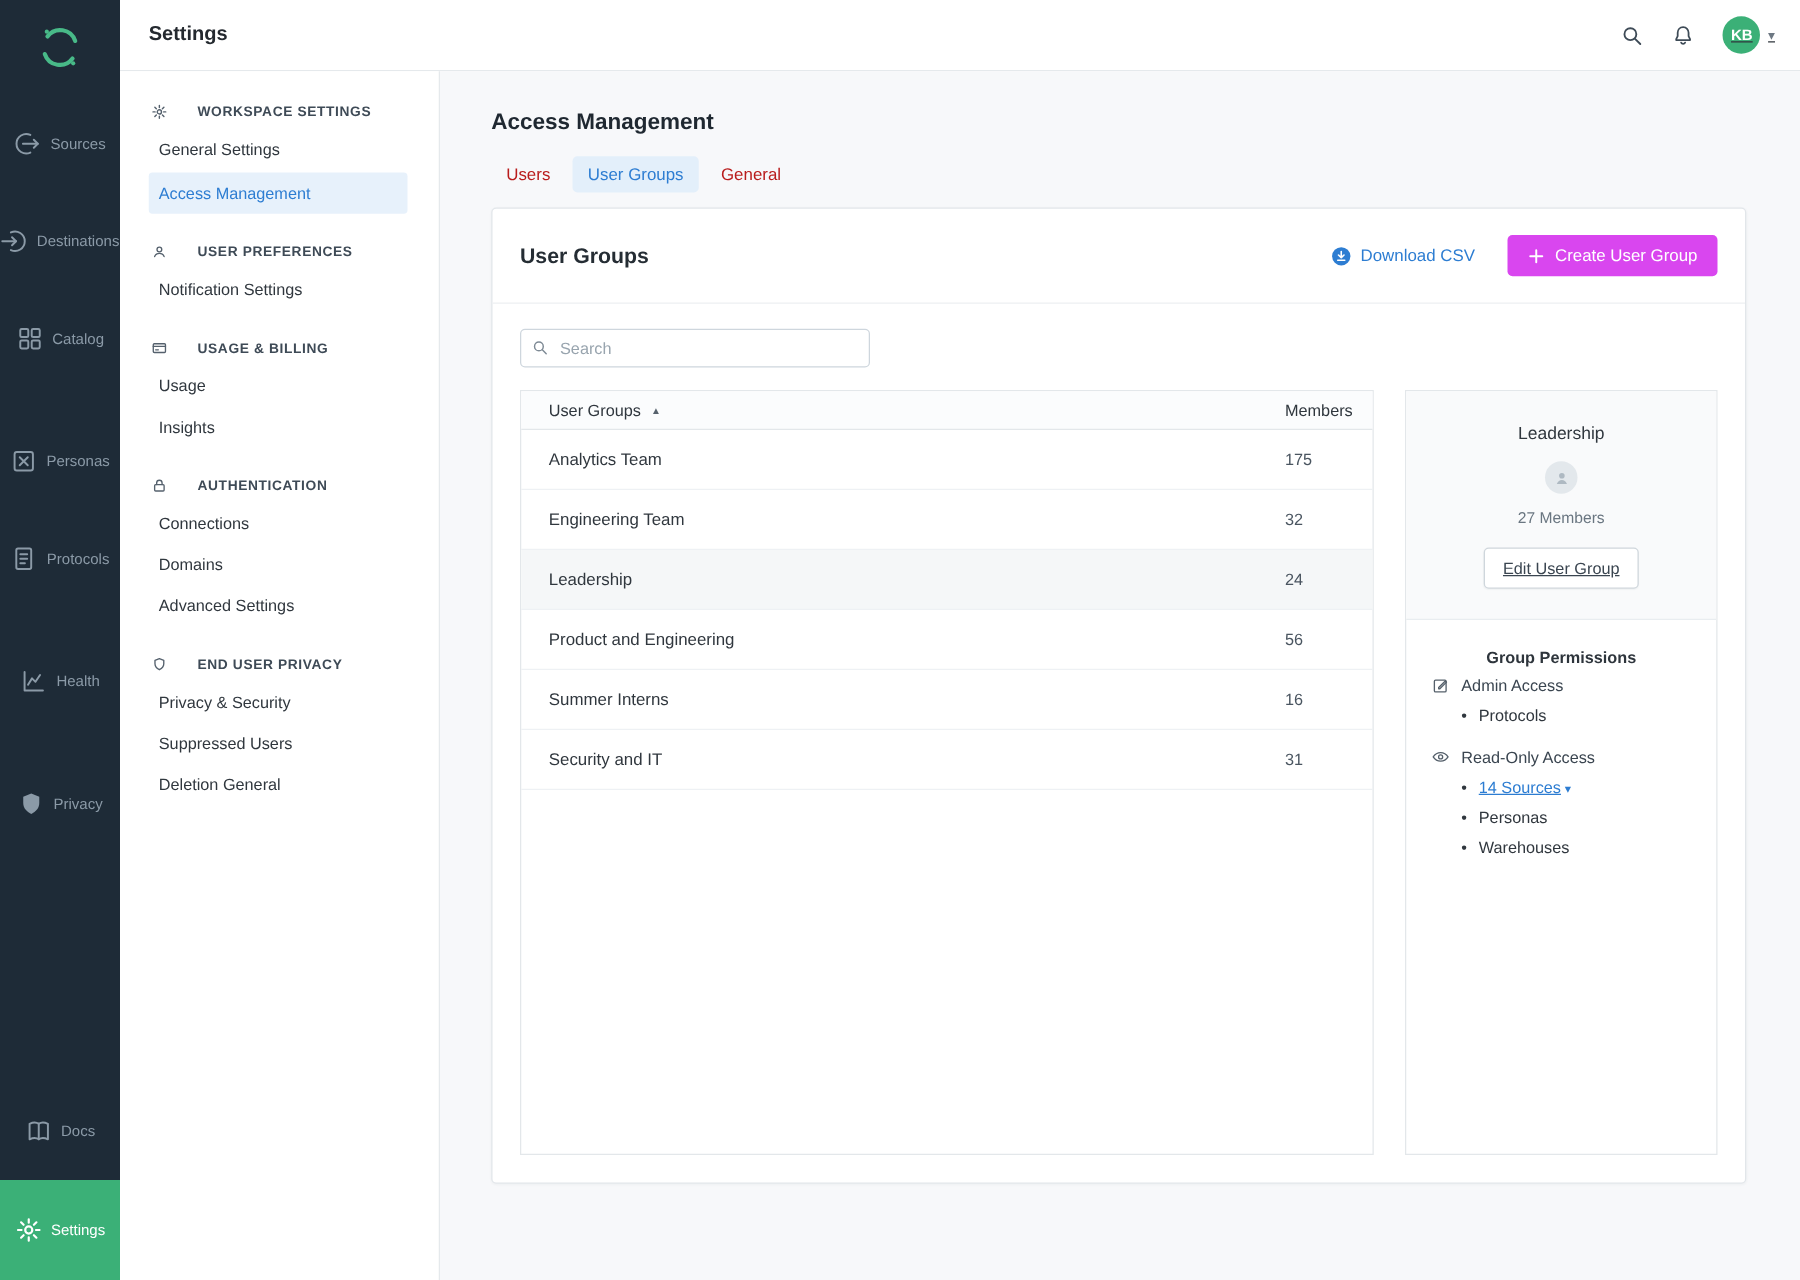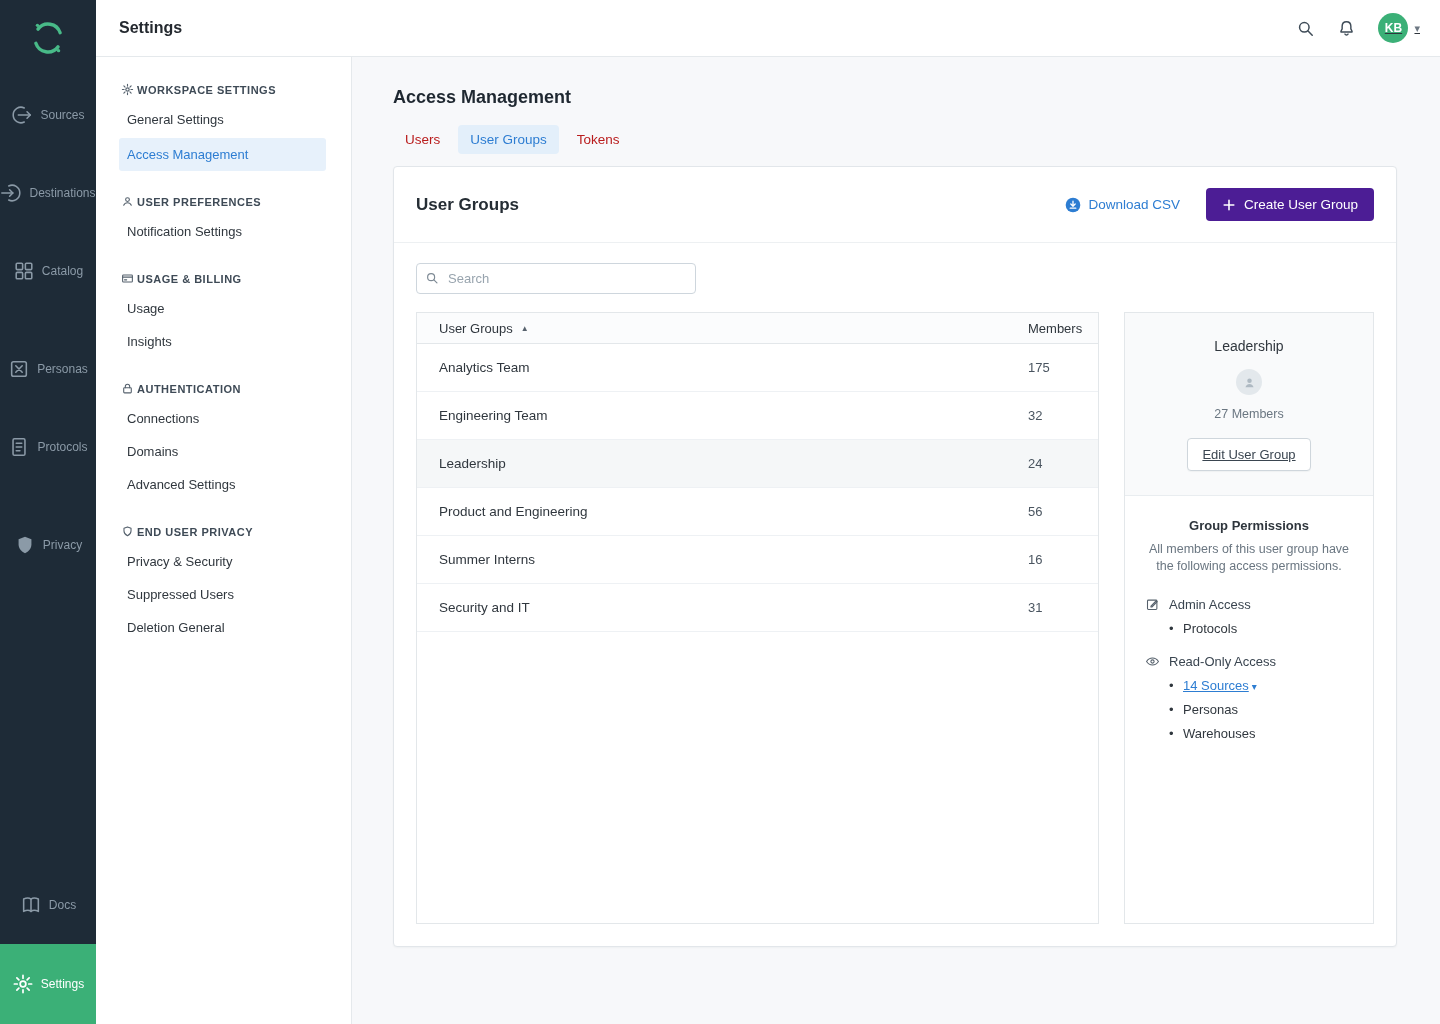--- a/index.html
+++ b/index.html
@@ -27,39 +27,39 @@
   .icon-btn svg { width: 19px; height: 19px; }
   .avatar-menu { display: flex; align-items: center; gap: 6px; cursor: pointer; text-decoration: underline; }
   .avatar { width: 30px; height: 30px; border-radius: 50%; background: #3bb077; color: #fff; font-size: 12px; font-weight: bold; display: flex; align-items: center; justify-content: center; }
   .caret-down { font-size: 11px; color: #6d7883; }
 
   .body-row { flex: 1; display: flex; min-height: 0; }
 
   
   .settings-nav { width: 256px; background: #fff; border-right: 1px solid #e5e9ec; padding-top: 26px; flex-shrink: 0; }
   .nav-section { margin-bottom: 24px; }
-  .nav-section-header { display: flex; align-items: center; gap: 3px; padding-left: 25px; color: #3e4a56; font-size: 11px; font-weight: bold; letter-spacing: 0.5px; margin-bottom: 7px; }
+  .nav-section-header { display: flex; align-items: center; gap: 24px; padding-left: 25px; color: #3e4a56; font-size: 11px; font-weight: bold; letter-spacing: 0.5px; margin-bottom: 7px; }
   .nav-section-header svg { width: 13px; height: 13px; color: #55616d; flex-shrink: 0; }
   .snav-item { font-size: 13px; color: #30373e; padding: 9px 8px 9px 31px; cursor: pointer; }
   .snav-item.active { background: #e7f1fb; color: #2d7dd2; margin: 2px 25px 2px 23px; padding: 9px 8px; border-radius: 3px; }
 
   
   .content { flex: 1; background: #f7f8fa; padding: 30px 43px 0 41px; min-width: 0; }
   .page-title { font-size: 18px; font-weight: bold; color: #1f2831; }
   .tabs { display: flex; gap: 6px; margin-top: 17px; }
   .tab { font-size: 13.5px; padding: 7px 12px; border-radius: 4px; color: #b91c1c; cursor: pointer; }
   .tab.active { background: #e3effa; color: #2d7dd2; }
 
   .card { margin-top: 12px; background: #fff; border: 1px solid #e2e6ea; border-radius: 4px; box-shadow: 0 1px 2px rgba(16,40,60,0.04); }
   .card-header { display: flex; align-items: center; padding: 21px 22px; border-bottom: 1px solid #edf0f2; }
   .card-title { font-size: 17px; font-weight: bold; color: #252d34; }
   .card-actions { margin-left: auto; display: flex; align-items: center; gap: 26px; }
   .download-link { display: flex; align-items: center; gap: 7px; color: #2d7dd2; font-size: 13.5px; background: none; border: none; cursor: pointer; }
   .download-link svg { width: 16px; height: 16px; }
-  .btn-primary { display: flex; align-items: center; gap: 8px; background: #4c1d95; color: #fff; font-size: 13.5px; padding: 9px 16px; border-radius: 4px; border: none; cursor: pointer; }
+  .btn-primary { display: flex; align-items: center; gap: 8px; background: #d946ef; color: #fff; font-size: 13.5px; padding: 9px 16px; border-radius: 4px; border: none; cursor: pointer; }
   .btn-primary svg { width: 14px; height: 14px; }
 
   .card-body { padding: 20px 22px 22px; }
   .search-box { position: relative; width: 280px; margin-bottom: 18px; }
   .search-box input { width: 100%; height: 31px; border: 1px solid #ced6dd; border-radius: 4px; padding: 0 10px 0 31px; font-size: 13px; color: #be185d; outline: none; font-family: inherit; }
   .search-box input::placeholder { color: #98a4ae; }
   .search-box svg { position: absolute; left: 9px; top: 8px; width: 14px; height: 14px; color: #7e8a95; }
 
   .table-detail { display: flex; gap: 25px; align-items: flex-start; }
   .groups-table { flex: 1; border: 1px solid #e3e7ea; height: 612px; background: #fff; min-width: 0; }
@@ -146,20 +146,29 @@
       </div>
       <div class="nav-item">
         <svg viewBox="0 0 24 24" fill="none" stroke="currentColor" stroke-width="1.7" stroke-linecap="round">
           <rect x="5.5" y="3" width="13" height="18" rx="1.5"></rect>
             <path d="M9 8h6M9 12h6M9 16h4"></path>
         </svg>
         <span>Protocols</span>
       </div>
     </div>
 
+    <div class="nav-group g3">
+      <div class="nav-item">
+        <svg viewBox="0 0 24 24" fill="none" stroke="currentColor" stroke-width="1.7" stroke-linecap="round" stroke-linejoin="round">
+          <path d="M4 4v16h16"></path>
+            <path d="M7 15 10.5 9.5 13.5 12.5 17.5 6.5"></path>
+        </svg>
+        <span>Health</span>
+      </div>
+    </div>
 
     <div class="nav-group g4">
       <div class="nav-item">
         <svg viewBox="0 0 24 24" fill="currentColor" stroke="none">
           <path d="M12 3 19 5.8v5.4c0 4.9-3 7.7-7 9.8-4-2.1-7-4.9-7-9.8V5.8Z"></path>
         </svg>
         <span>Privacy</span>
       </div>
     </div>
 
@@ -269,21 +278,21 @@
           <div class="snav-item">Deletion General</div>
         </div>
       </nav>
 
       <main class="content">
         <h1 class="page-title">Access Management</h1>
 
         <div class="tabs">
           <div class="tab">Users</div>
           <div class="tab active">User Groups</div>
-          <div class="tab">Tokens</div>
+          <div class="tab">General</div>
         </div>
 
         <section class="card">
           <div class="card-header">
             <span class="card-title">User Groups</span>
             <div class="card-actions">
               <button class="download-link">
                 <svg viewBox="0 0 16 16">
                   <circle cx="8" cy="8" r="7.3" fill="#2d7dd2"></circle>
                   <path d="M8 4.2v4.6M5.8 7 8 9.2 10.2 7M5.2 11.2h5.6" fill="none" stroke="#fff" stroke-width="1.3" stroke-linecap="round" stroke-linejoin="round"></path>
@@ -353,21 +362,20 @@
                       <circle cx="12" cy="9" r="3.6"></circle>
                         <path d="M5.5 19.5c1.3-3.5 3.8-5 6.5-5s5.2 1.5 6.5 5Z"></path>
                     </svg>
                   </div>
                   <div class="detail-members">27 Members</div>
                   <button class="btn-secondary">Edit User Group</button>
                 </div>
 
                 <div class="detail-perms">
                   <div class="perms-title">Group Permissions</div>
-                  <div class="perms-desc">All members of this user group have the following access permissions.</div>
 
                   <div class="perm-group">
                     <div class="perm-head">
                       <svg viewBox="0 0 24 24" fill="none" stroke="currentColor" stroke-width="1.7" stroke-linecap="round" stroke-linejoin="round">
                         <rect x="4" y="5" width="15" height="15" rx="1.5"></rect>
                           <path d="M9.5 14.5 18 6l1.5 1.5-8.5 8.5H9.5Z"></path>
                       </svg>
                       <span>Admin Access</span>
                     </div>
                     <ul class="perm-list">

